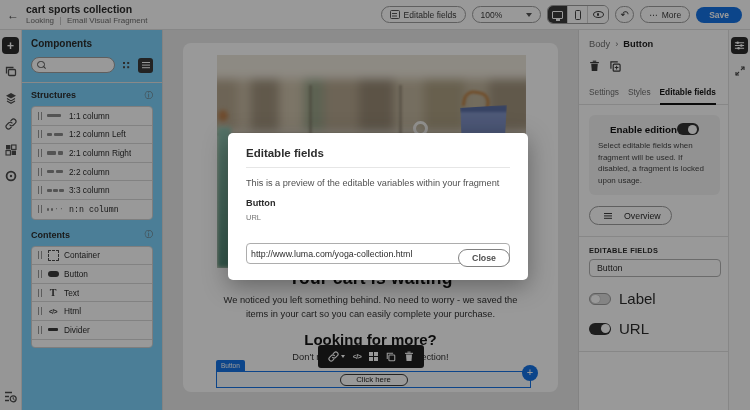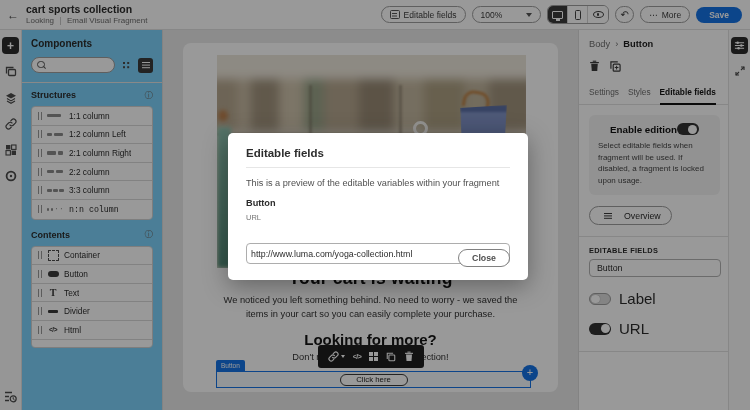--- a/index.html
+++ b/index.html
@@ -349,27 +349,27 @@
     <span class="cmp-ic ic-button"></span>
     <span class="row-label">Button</span>
   </div>
         <div class="list-row">
     <span class="drag-handle"></span>
     <span class="cmp-ic ic-text"></span>
     <span class="row-label">Text</span>
   </div>
         <div class="list-row">
     <span class="drag-handle"></span>
+    <span class="cmp-ic ic-html"></span>
+    <span class="row-label">Html</span>
+  </div>
+        <div class="list-row">
+    <span class="drag-handle"></span>
     <span class="cmp-ic ic-divider"></span>
     <span class="row-label">Divider</span>
-  </div>
-        <div class="list-row">
-    <span class="drag-handle"></span>
-    <span class="cmp-ic ic-html"></span>
-    <span class="row-label">Html</span>
   </div>
         <div class="stub-row"></div>
       </div>
   </div>
 
   <div class="canvas-area">
     <div class="email-frame">
       <div class="photo">
         <div class="ph-sky"></div>
         <div class="ph-band"></div>

